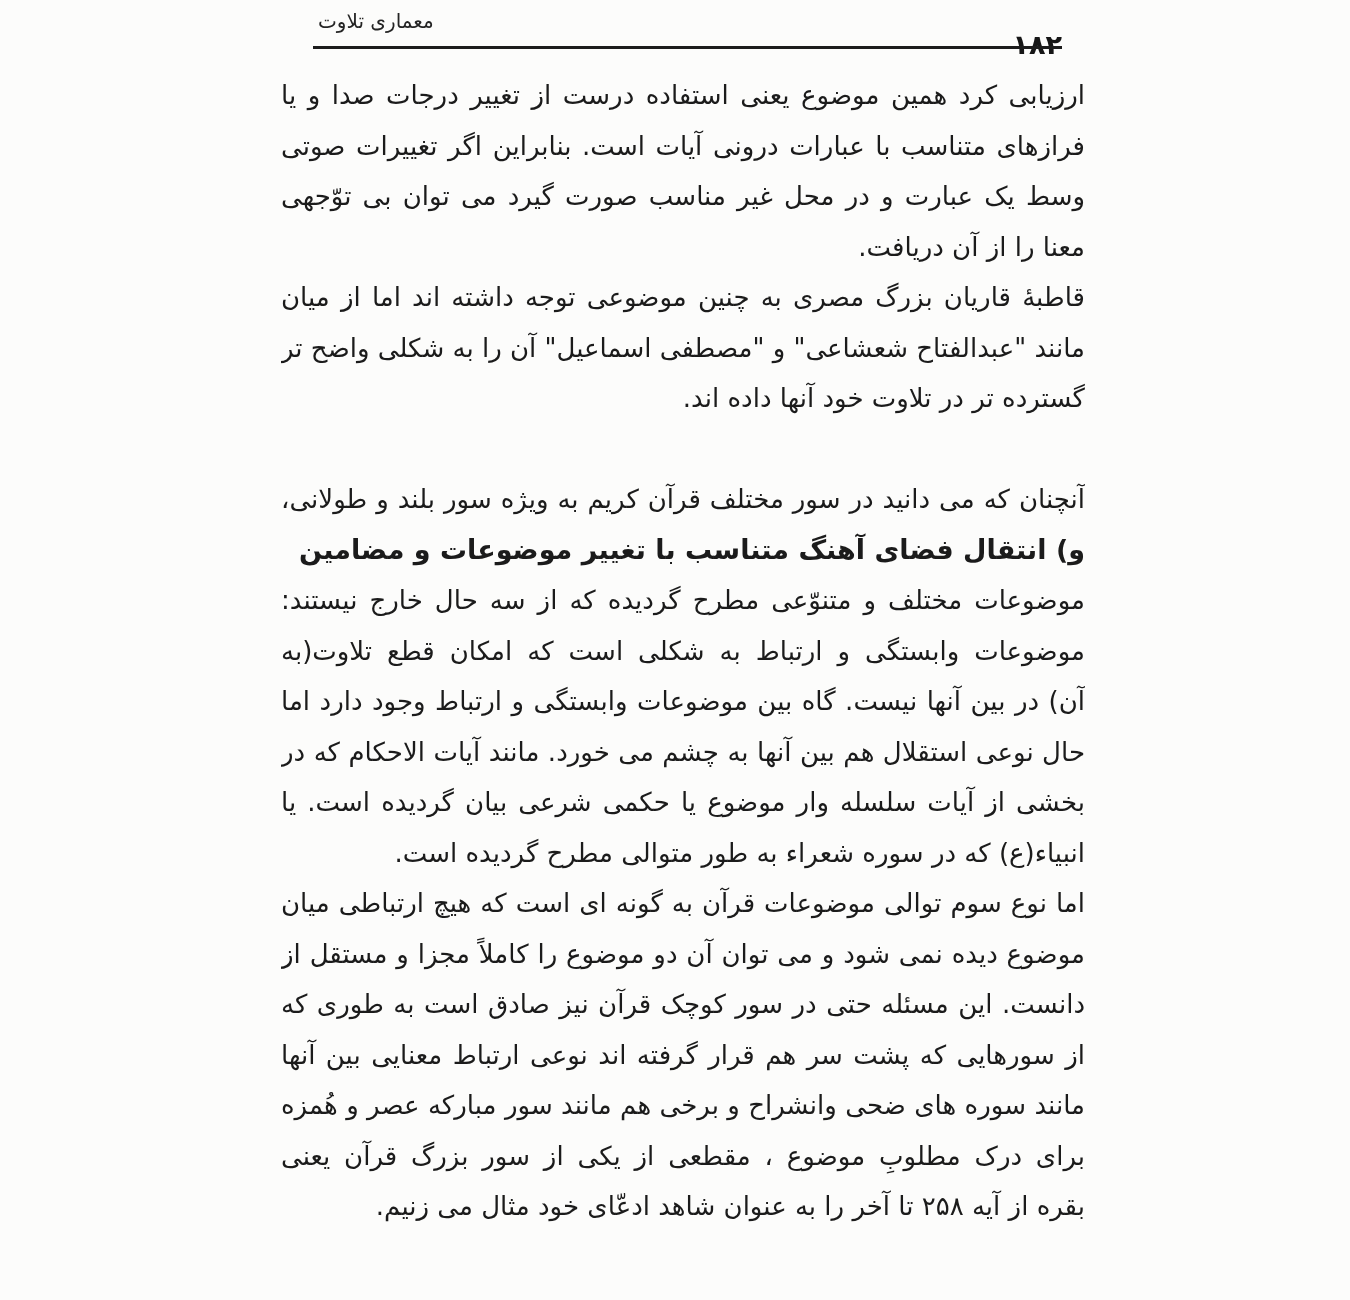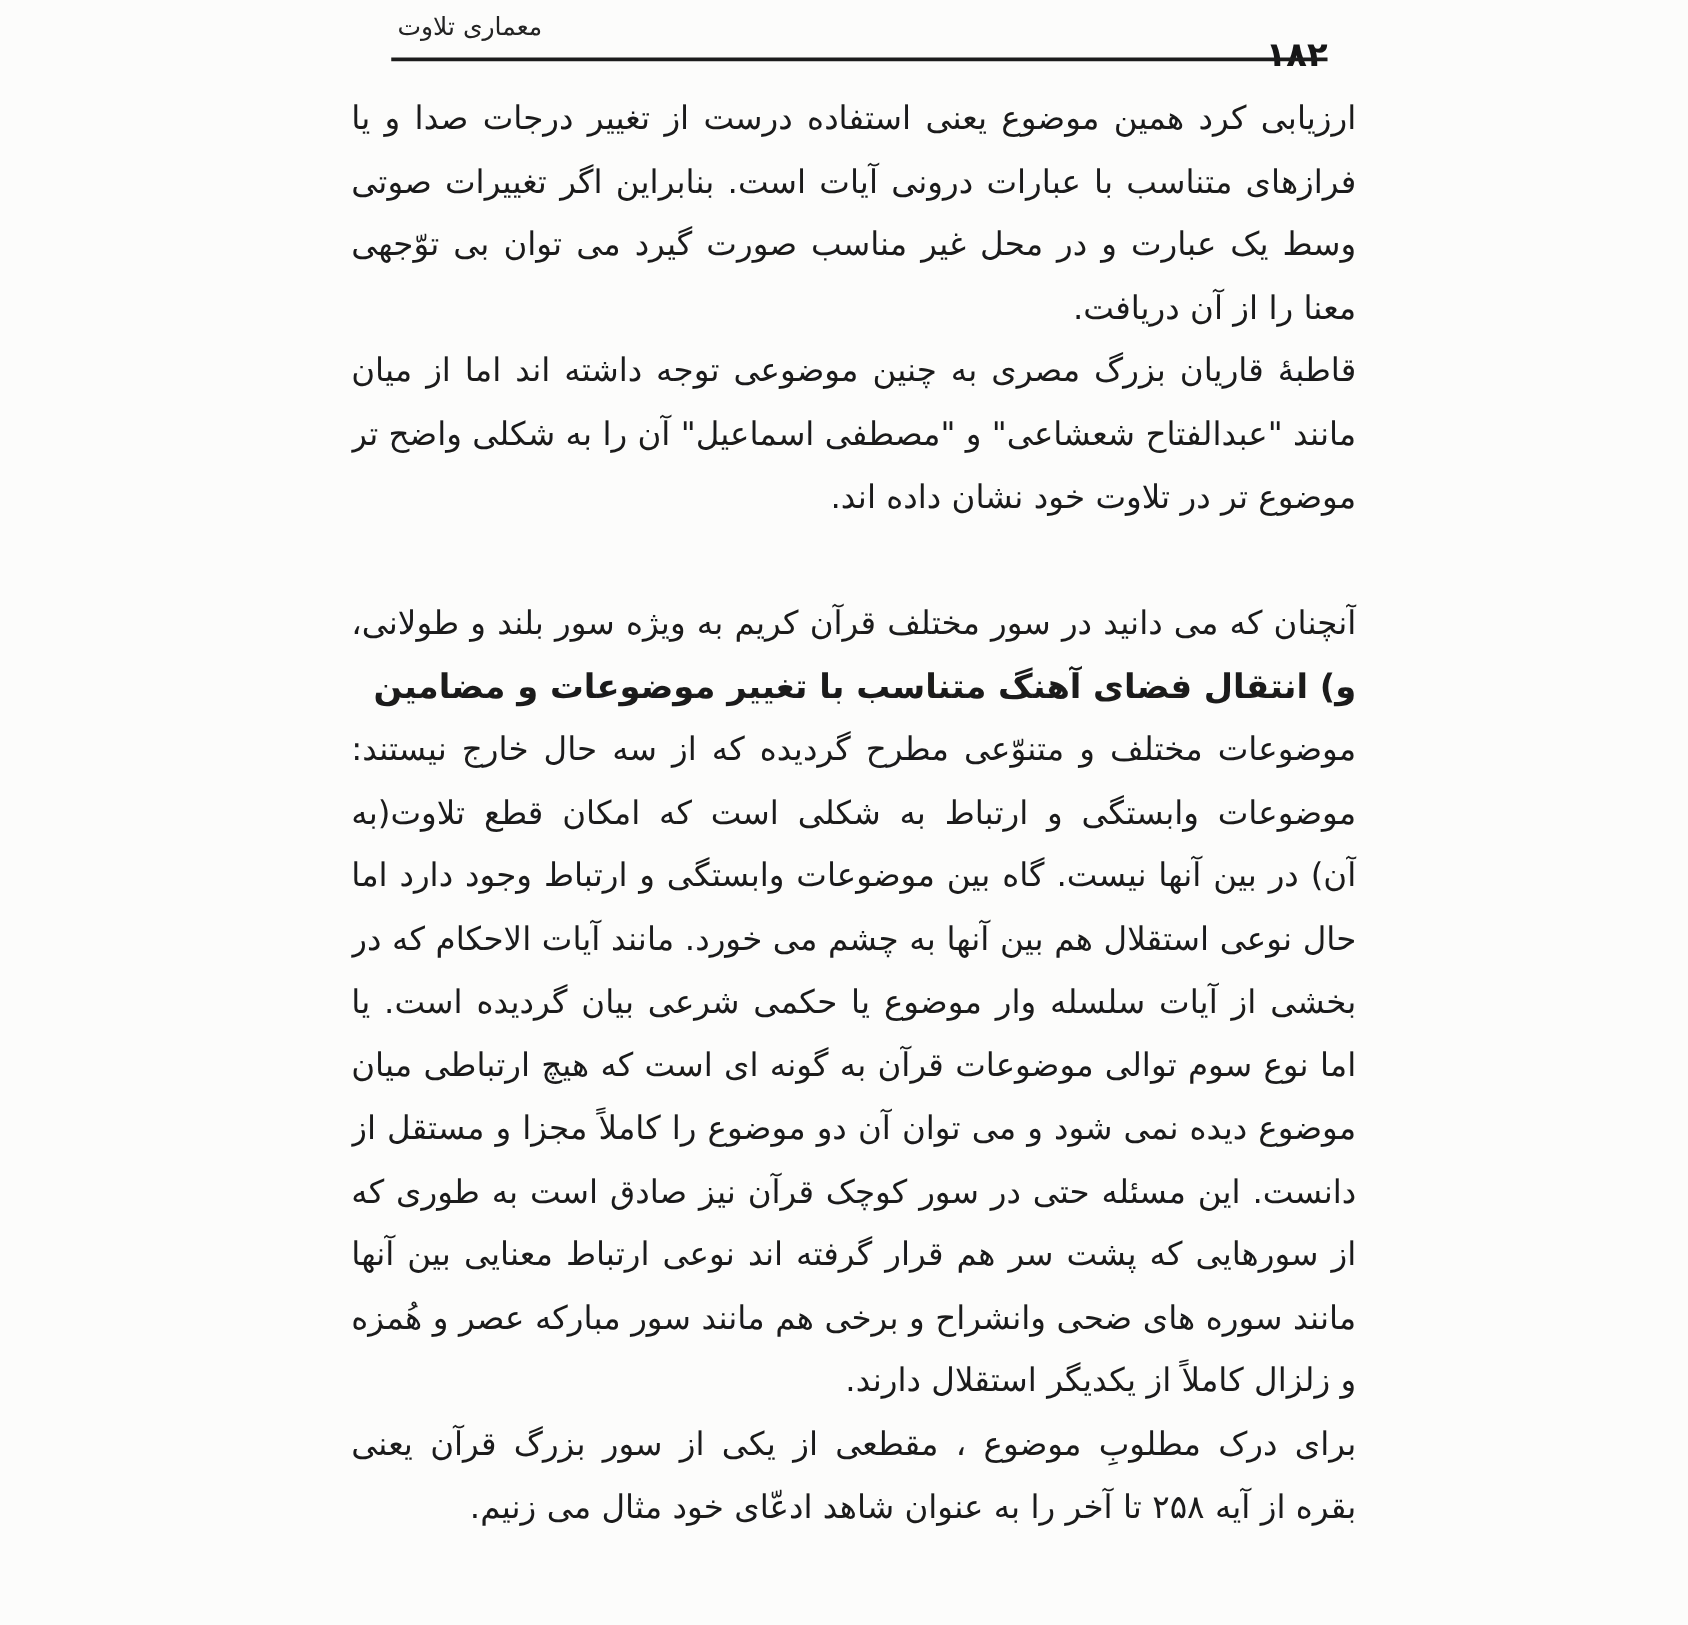--- a/index.html
+++ b/index.html
@@ -89,32 +89,32 @@
   <div class="hdr-num">۱۸۲</div>
   <div class="hdr-rule"></div>
 
   <div class="textcol">
     <div class="ln j">ارزیابی کرد همین موضوع یعنی استفاده درست از تغییر درجات صدا و یا فرود و</div>
     <div class="ln j">فرازهای متناسب با عبارات درونی آیات است. بنابراین اگر تغییرات صوتی قاری در</div>
     <div class="ln j">وسط یک عبارت و در محل غیر مناسب صورت گیرد می توان بی توّجهی قاری به</div>
     <div class="ln e">معنا را از آن دریافت.</div>
     <div class="ln j">قاطبۀ قاریان بزرگ مصری به چنین موضوعی توجه داشته اند اما از میان ایشان قاریانی</div>
     <div class="ln j">مانند "عبدالفتاح شعشاعی" و "مصطفی اسماعیل" آن را به شکلی واضح تر و البته</div>
-    <div class="ln e">موضوع تر در تلاوت خود نشان داده اند.</div>
+    <div class="ln e">گسترده تر در تلاوت خود آنها داده اند.</div>
     <div class="ln blank"></div>
     <div class="ln j">آنچنان که می دانید در سور مختلف قرآن کریم به ویژه سور بلند و طولانی،</div>
     <div class="ln h">و) انتقال فضای آهنگ متناسب با تغییر موضوعات و مضامین</div>
     <div class="ln j">موضوعات مختلف و متنوّعی مطرح گردیده که از سه حال خارج نیستند: گاه بین</div>
     <div class="ln j">موضوعات وابستگی و ارتباط به شکلی است که امکان قطع تلاوت(به معنای پایان</div>
     <div class="ln j">آن) در بین آنها نیست. گاه بین موضوعات وابستگی و ارتباط وجود دارد اما در عین</div>
     <div class="ln j">حال نوعی استقلال هم بین آنها به چشم می خورد. مانند آیات الاحکام که در هر</div>
     <div class="ln j">بخشی از آیات سلسله وار موضوع یا حکمی شرعی بیان گردیده است. یا قصّه های</div>
+    <div class="ln e">انبیاء(ع) که در سوره شعراء به طور متوالی مطرح گردیده است.</div>
     <div class="ln j">اما نوع سوم توالی موضوعات قرآن به گونه ای است که هیچ ارتباطی میان آن دو</div>
     <div class="ln j">موضوع دیده نمی شود و می توان آن دو موضوع را کاملاً مجزا و مستقل از یکدیگر</div>
     <div class="ln j">دانست. این مسئله حتی در سور کوچک قرآن نیز صادق است به طوری که بعضی</div>
     <div class="ln j">از سورهایی که پشت سر هم قرار گرفته اند نوعی ارتباط معنایی بین آنها وجود دارد</div>
     <div class="ln j">مانند سوره های ضحی وانشراح و برخی هم مانند سور مبارکه عصر و هُمزه یا بیّنه</div>
-    <div class="ln e">و زلزال کاملاً از یکدیگر استقلال دارند.</div>
     <div class="ln j">برای درک مطلوبِ موضوع ، مقطعی از یکی از سور بزرگ قرآن یعنی سورۀ مبارکۀ</div>
     <div class="ln e">بقره از آیه ۲۵۸ تا آخر را به عنوان شاهد ادعّای خود مثال می زنیم.</div>
   </div>
 
 </div>
 
 </body></html>

